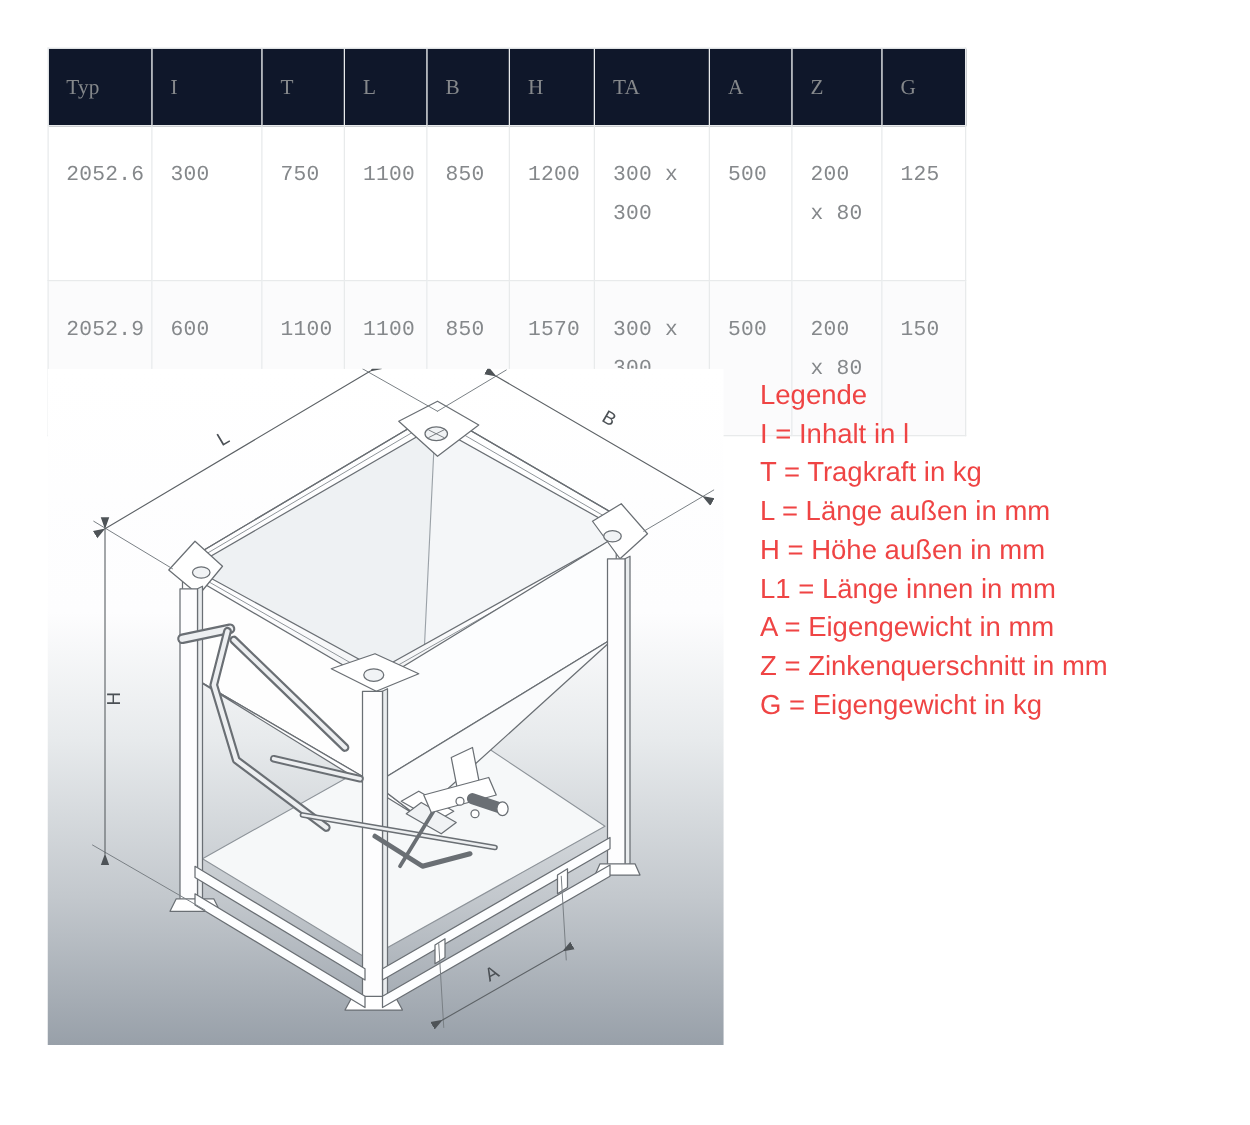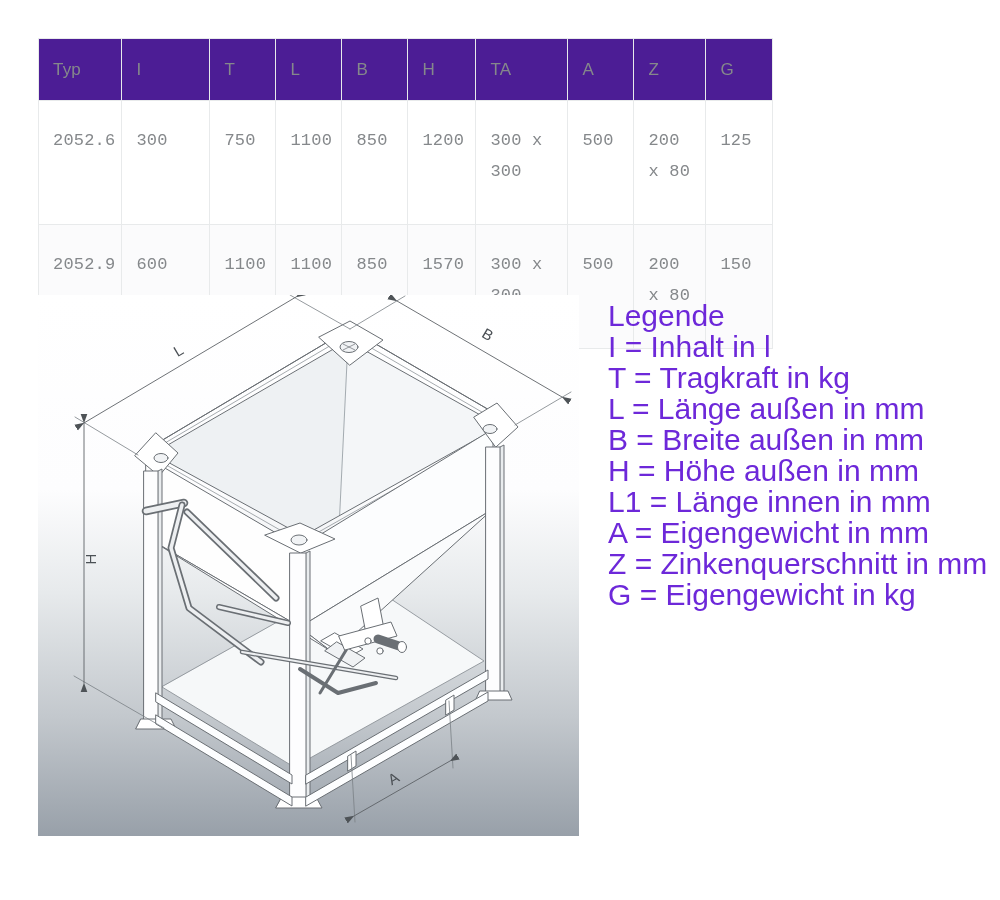--- a/index.html
+++ b/index.html
@@ -3,27 +3,27 @@
 <meta charset="utf-8">
 <style>
   html,body{margin:0;padding:0;background:#ffffff;}
   .page{position:relative;width:1000px;height:900px;background:#ffffff;overflow:hidden;
         font-family:"Liberation Sans",sans-serif;}
   
   table.spec{position:absolute;left:38px;top:38px;border-collapse:collapse;table-layout:fixed;}
   table.spec th,table.spec td{
     border:1px solid #e8eaeb;text-align:left;font-weight:normal;
     color:#85888b;font-size:17px;letter-spacing:.2px;}
-  table.spec th{background:#4c1d95;height:61px;vertical-align:middle;padding:0 6px 0 14px;}
+  table.spec th{background:#0f172a;height:61px;vertical-align:middle;padding:0 6px 0 14px;font-family:Liberation Serif, serif;}
   table.spec td{height:91px;vertical-align:top;padding:24px 6px 8px 14px;line-height:31px;font-family:Liberation Mono, monospace;}
   table.spec tr.alt td{background:#fbfbfc;margin-top:44px;}
   
   .drawing{position:absolute;left:38px;top:295px;width:541px;height:541px;}
   
-  .legend{position:absolute;left:608px;top:300px;color:#6d28d9;font-size:30px;line-height:31px;}
+  .legend{position:absolute;left:608px;top:300px;color:#ef4444;font-size:22px;line-height:31px;}
   .legend .row{white-space:nowrap;}
 </style>
 </head>
 <body>
 
 <div class="page">
 
   <table class="spec">
     <colgroup>
       <col style="width:82px">
@@ -214,21 +214,20 @@
         <text transform="translate(358,488) rotate(-30)">A</text>
       </g>
     </svg>
   </div>
 
   <div class="legend">
     <div class="row">Legende</div>
     <div class="row">I = Inhalt in l</div>
     <div class="row">T = Tragkraft in kg</div>
     <div class="row">L = Länge außen in mm</div>
-    <div class="row">B = Breite außen in mm</div>
     <div class="row">H = Höhe außen in mm</div>
     <div class="row">L1 = Länge innen in mm</div>
     <div class="row">A = Eigengewicht in mm</div>
     <div class="row">Z = Zinkenquerschnitt in mm</div>
     <div class="row">G = Eigengewicht in kg</div>
   </div>
 
 </div>
 
 </body></html>

